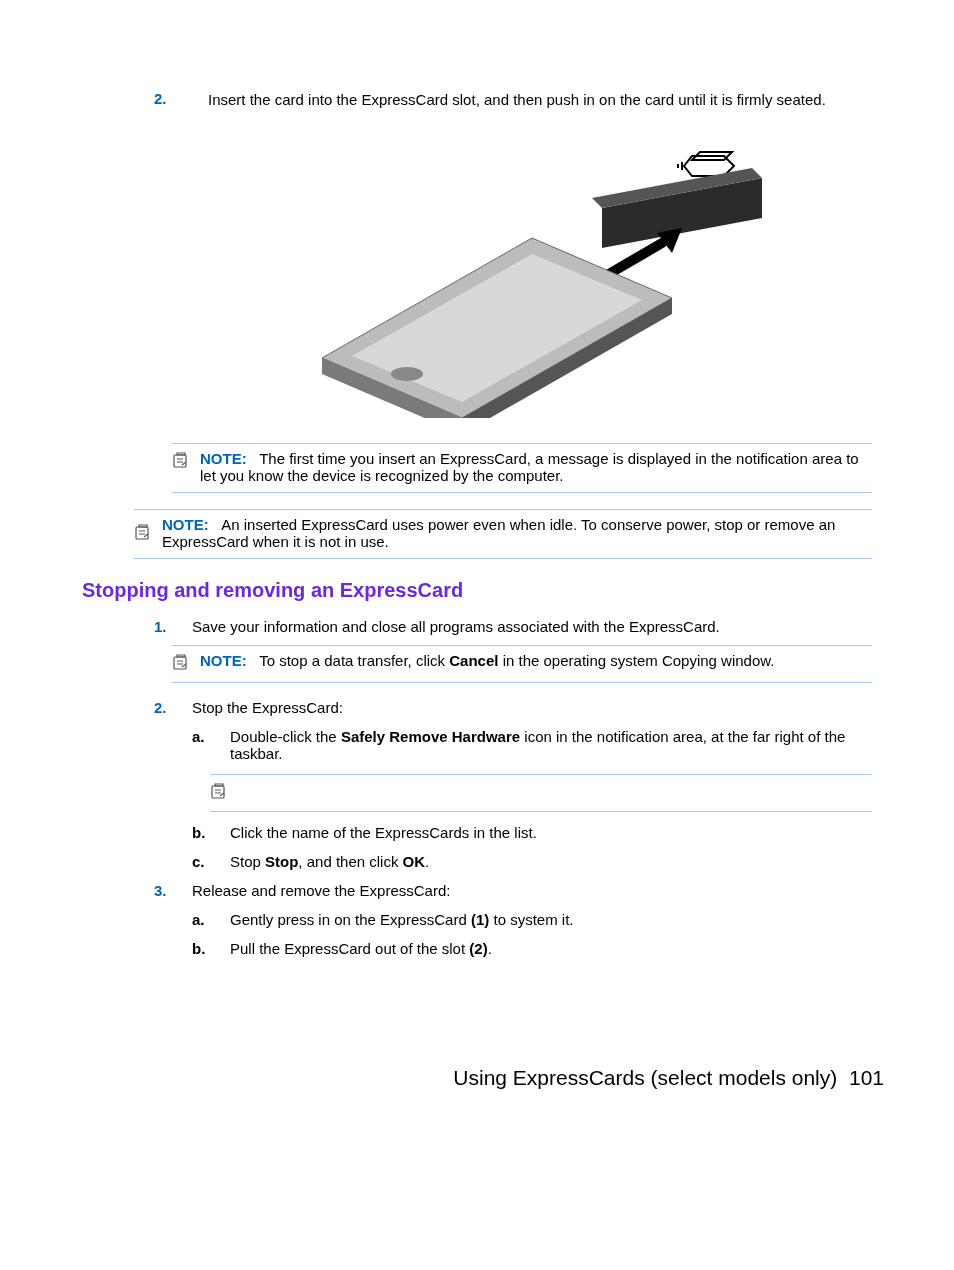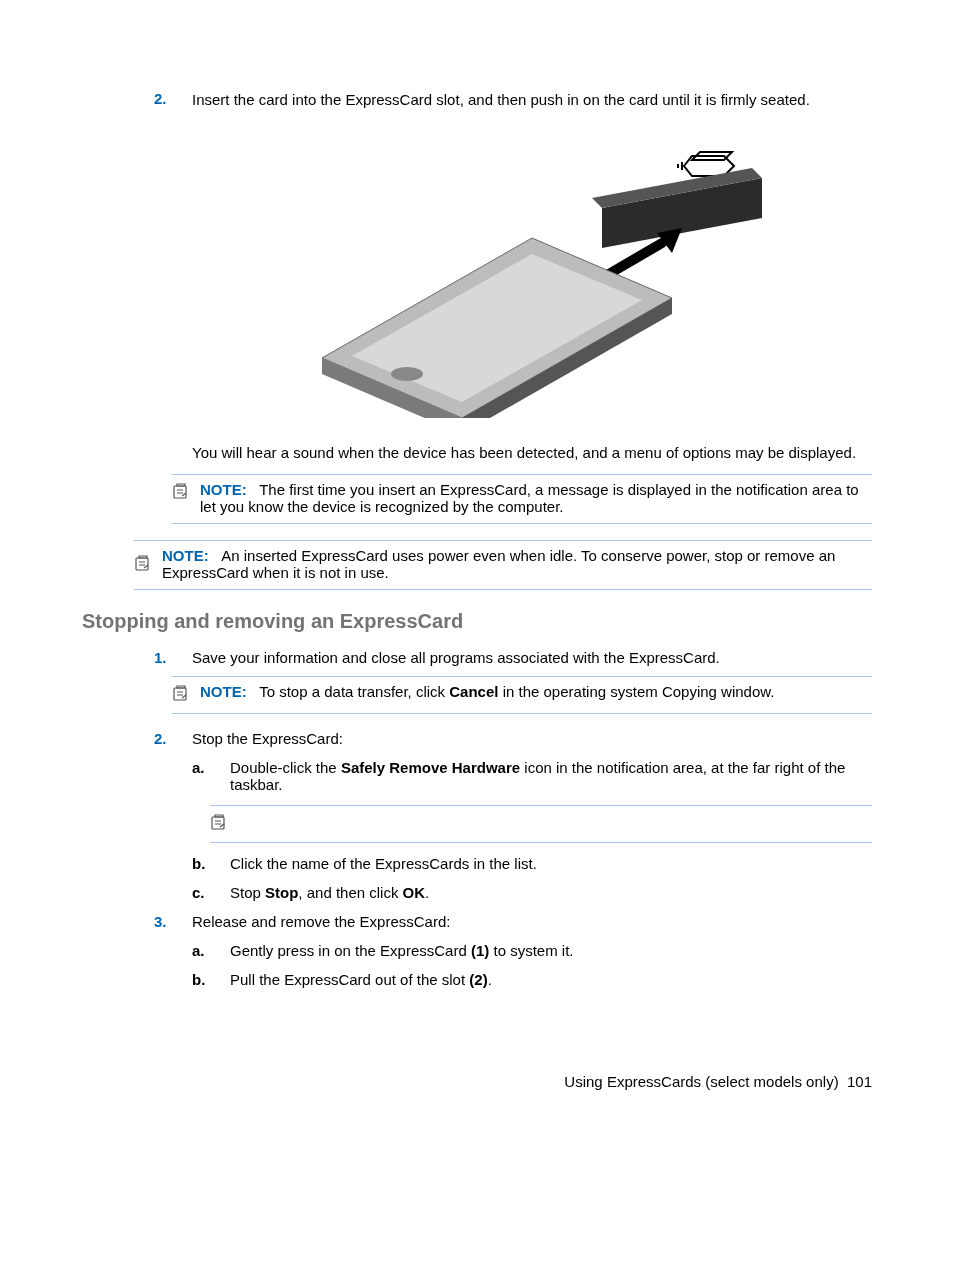--- a/index.html
+++ b/index.html
@@ -67,38 +67,38 @@
     font-weight: bold;
   }
   .caution-label {
     color: #c79100;
     font-weight: bold;
   }
   .note-text {
     flex: 1;
   }
   h2.section {
-    color: #737373;
+    color: #6d28d9;
     font-size: 20px;
     font-weight: bold;
     margin: 20px 0 8px 0;
   }
   .indent-1 { margin-left: 72px; }
   .indent-2 { margin-left: 110px; }
   .note-pull-1 { margin-left: 52px; align-items: center; }
   .note-pull-2 { margin-left: 90px; }
   .note-pull-3 { margin-left: 128px; }
   .footer {
     position: absolute;
     bottom: 60px;
-    right: 82px;
-    font-size: 15px;
+    right: 70px;
+    font-size: 21px;
   }
   .gap { margin-top: 16px; }
-  p { margin: 0 0 10px 0; line-height: 1.35; }
+  p { margin: 0 0 10px 16px; line-height: 1.35; }
 </style>
 </head>
 <body>
 
 <div class="page">
 
   <div class="ol-item indent-1">
     <div class="ol-num">2.</div>
     <div class="ol-body">
       <p>Insert the card into the ExpressCard slot, and then push in on the card until it is firmly seated.</p>
@@ -128,23 +128,20 @@
       <g>
         <path d="M20 220 L230 100 L370 160 L160 280 Z" fill="#bcbcbc" stroke="#666"></path>
         <path d="M20 220 L160 280 L160 296 L20 236 Z" fill="#7a7a7a"></path>
         <path d="M160 280 L370 160 L370 176 L160 296 Z" fill="#555"></path>
         <path d="M50 218 L230 116 L340 162 L160 264 Z" fill="#d8d8d8"></path>
         <ellipse cx="105" cy="236" rx="16" ry="7" fill="#888"></ellipse>
       </g>
     </svg>
   </div>
 
-  <div class="indent-2">
-    <p>You will hear a sound when the device has been detected, and a menu of options may be displayed.</p>
-  </div>
 
   <div class="note-row last note-pull-2">
     <span class="note-icon">
       <svg width="18" height="18" viewBox="0 0 18 18">
           <rect x="2" y="4" width="12" height="12" rx="1" fill="none" stroke="#555" stroke-width="1.2"></rect>
           <path d="M5 2 h8 v2 h-8 z" fill="none" stroke="#555" stroke-width="1.2"></path>
           <line x1="5" y1="8" x2="11" y2="8" stroke="#555"></line>
           <line x1="5" y1="11" x2="11" y2="11" stroke="#555"></line>
           <path d="M10 14 l4 -3" stroke="#555" stroke-width="1.2" fill="none"></path>
         </svg>

